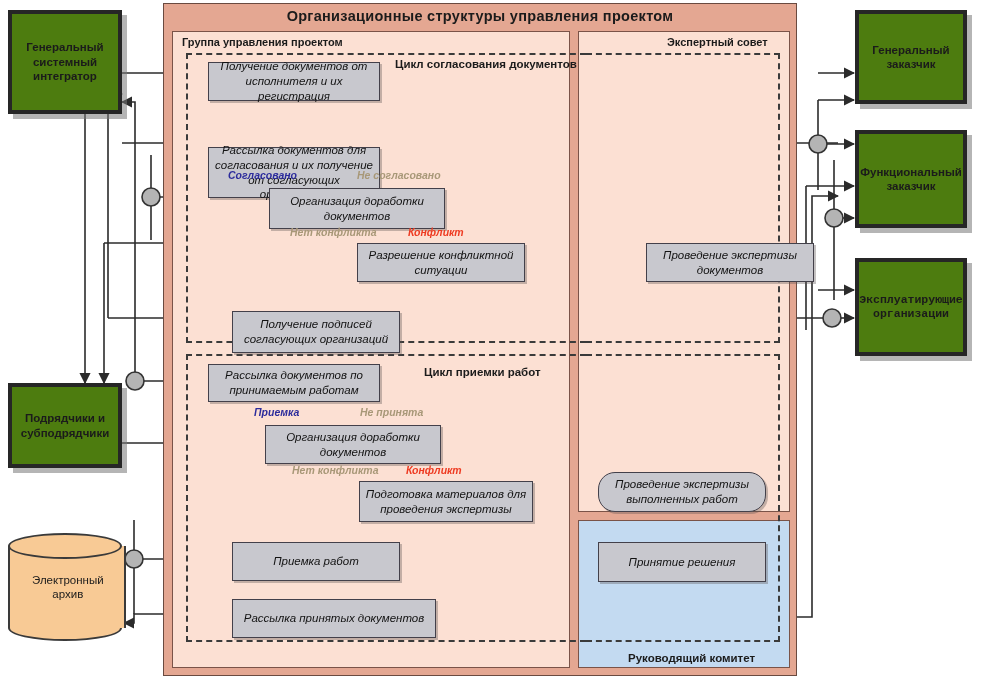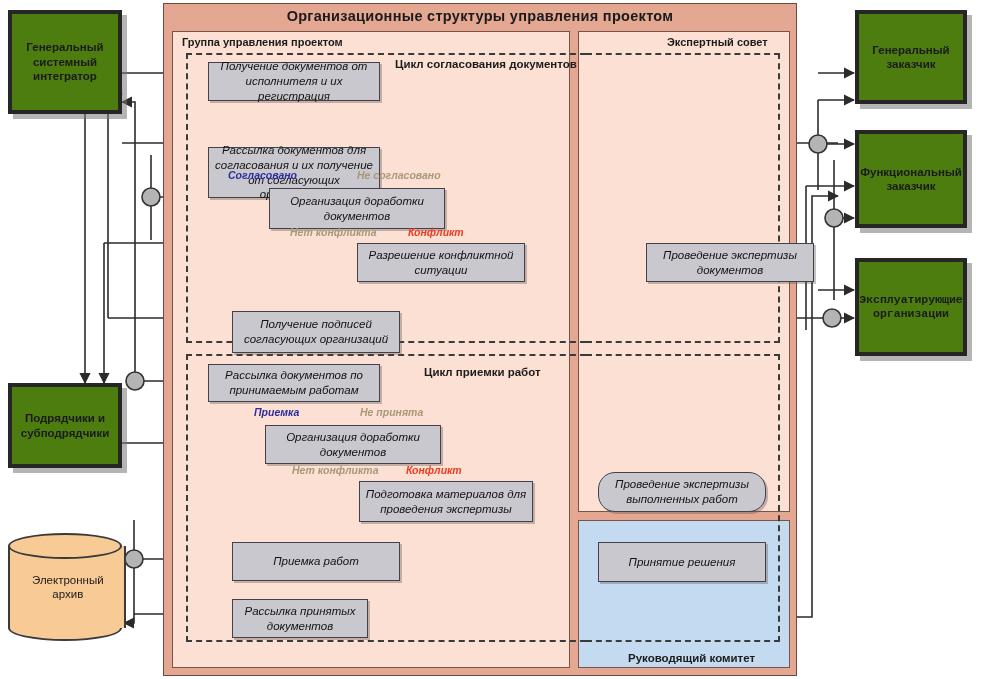--- a/index.html
+++ b/index.html
@@ -263,21 +263,21 @@
   </div>
 
   <div class="proc" style="left:598px;top:542px;width:168px;height:40px;">
     <span>Принятие решения</span>
   </div>
 
   <div class="proc" style="left:232px;top:542px;width:168px;height:39px;">
     <span>Приемка работ</span>
   </div>
 
-  <div class="proc" style="left:232px;top:599px;width:136px;height:39px;">
+  <div class="proc" style="left:232px;top:599px;width:204px;height:39px;">
     <span>Рассылка принятых документов</span>
   </div>
 
   <div class="elabel l-blue" style="left:228px;top:169px;">Согласовано</div>
   <div class="elabel l-olive" style="left:357px;top:169px;">Не согласовано</div>
   <div class="elabel l-olive" style="left:290px;top:226px;">Нет конфликта</div>
   <div class="elabel l-red" style="left:408px;top:226px;">Конфликт</div>
 
   <div class="elabel l-blue" style="left:254px;top:406px;">Приемка</div>
   <div class="elabel l-olive" style="left:360px;top:406px;">Не принята</div>

